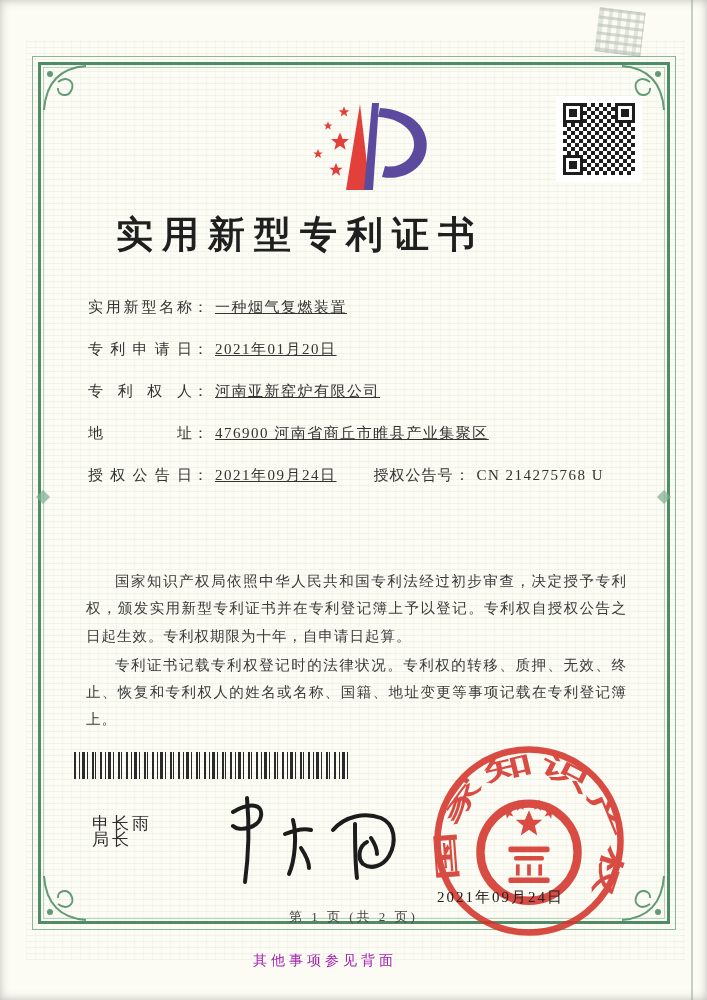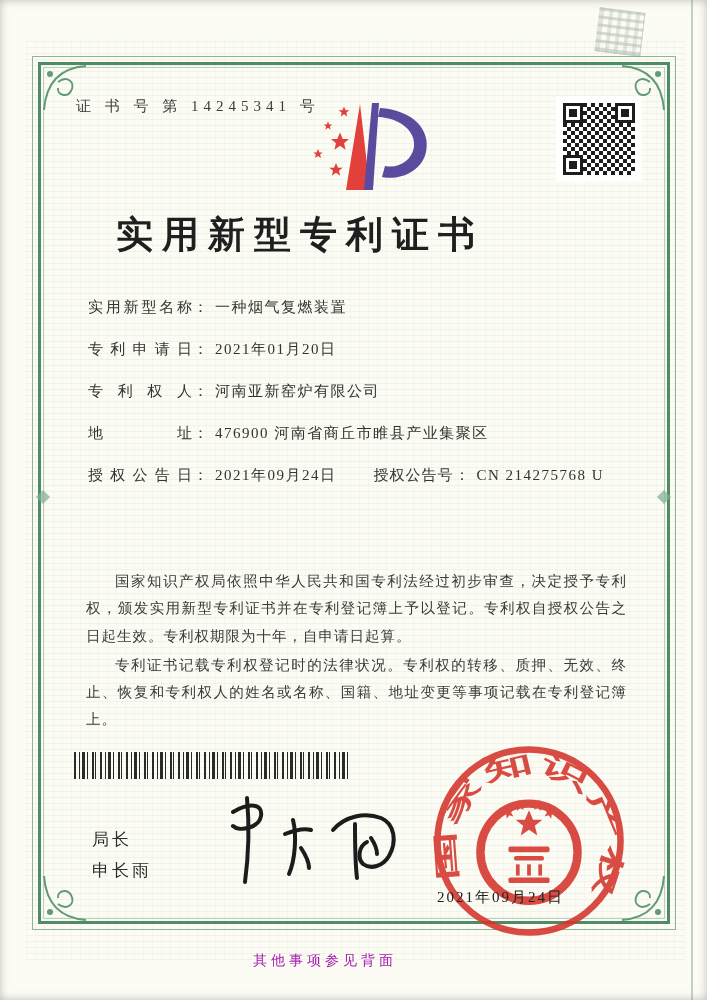--- a/index.html
+++ b/index.html
@@ -63,21 +63,21 @@
       repeating-linear-gradient(0deg, rgba(110,130,115,.55) 0 3px, transparent 3px 8px),
       repeating-linear-gradient(90deg, rgba(110,130,115,.35) 0 4px, transparent 4px 9px);
     border:1px solid rgba(110,130,115,.4); }
 
   .logo { position:absolute; left:288px; top:98px; width:150px; height:97px; }
 
   .title { position:absolute; left:0; top:210px; width:600px; text-align:center;
     font-size:37px; font-weight:bold; letter-spacing:9px; color:#1f1f1f; }
 
   .fields { position:absolute; left:88px; top:298px; width:540px;
-    font-size:15px; color:#333; }
+    font-size:15px; color:#333;text-decoration:underline; }
   .frow { margin-bottom:23px; white-space:nowrap; letter-spacing:1px; }
   .flabel { display:inline-block; width:104px; text-align:justify;
     text-align-last:justify; letter-spacing:0; }
   .fsep { display:inline-block; margin:0 6px 0 1px; }
   .fvalue { letter-spacing:1.5px; }
   .fpair2 { display:inline-block; margin-left:37px; }
 
   .body-text { position:absolute; left:86px; top:568px; width:541px;
     font-size:14.5px; line-height:1.88; color:#3a3a3a; text-align:justify;
     letter-spacing:1px; }
@@ -87,21 +87,21 @@
     background:repeating-linear-gradient(90deg,
       #2a2a2a 0 2px, transparent 2px 5px,
       #2a2a2a 5px 6px, transparent 6px 8px,
       #2a2a2a 8px 11px, transparent 11px 13px,
       #2a2a2a 13px 14px, transparent 14px 18px,
       #2a2a2a 18px 20px, transparent 20px 21px,
       #2a2a2a 21px 22px, transparent 22px 26px); }
 
   .director-title { position:absolute; left:92px; top:828px; font-size:17px;
     letter-spacing:3px; color:#2e2e2e; }
-  .director-name { position:absolute; left:92px; top:859px; font-size:17px;
+  .director-name { position:absolute; left:92px; top:812px; font-size:17px;
     letter-spacing:3px; color:#2e2e2e; }
   .signature { position:absolute; left:205px; top:790px; width:205px; height:100px; }
 
   .seal { position:absolute; left:430px; top:742px; width:198px; height:198px;
     opacity:.88; }
   .seal-date { position:absolute; left:437px; top:888px; font-size:15px;
     letter-spacing:2px; color:#222; }
 
   .page-num { position:absolute; left:0; top:908px; width:707px; text-align:center;
     font-size:13px; letter-spacing:3px; color:#444; }
@@ -131,21 +131,20 @@
   </svg>
   <svg class="corner br" viewBox="0 0 54 54">
     <path d="M50,6 C24,8 10,22 8,50" fill="none" stroke="currentColor" stroke-width="2"></path>
     <path d="M22,22 c9,-7 18,0 13,9 c-4,7 -14,4 -13,-3" fill="none" stroke="currentColor" stroke-width="2"></path>
     <circle cx="14" cy="14" r="3" fill="currentColor"></circle>
   </svg>
   <div class="edge-motif left"></div>
   <div class="edge-motif right"></div>
   <div class="page-right-edge"></div>
 
-  <div class="cert-no">证 书 号 第 14245341 号</div>
 
   <div class="qr">
     <div class="qr-inner">
       <div class="finder tl"></div>
       <div class="finder tr"></div>
       <div class="finder bl"></div>
     </div>
   </div>
 
   <div class="corner-stamp"></div>
@@ -229,15 +228,16 @@
       <rect x="84" y="112" width="44" height="6" rx="2"></rect>
       <rect x="90" y="122" width="32" height="5" rx="2"></rect>
       <rect x="92" y="131" width="4" height="12"></rect>
       <rect x="104" y="131" width="4" height="12"></rect>
       <rect x="116" y="131" width="4" height="12"></rect>
       <rect x="84" y="145" width="44" height="6" rx="2"></rect>
     </g>
   </svg>
   <div class="seal-date">2021年09月24日</div>
 
+  <div class="page-num">第 1 页 (共 2 页)</div>
   <div class="back-note">其他事项参见背面</div>
 
 </div>
 
 </body></html>

